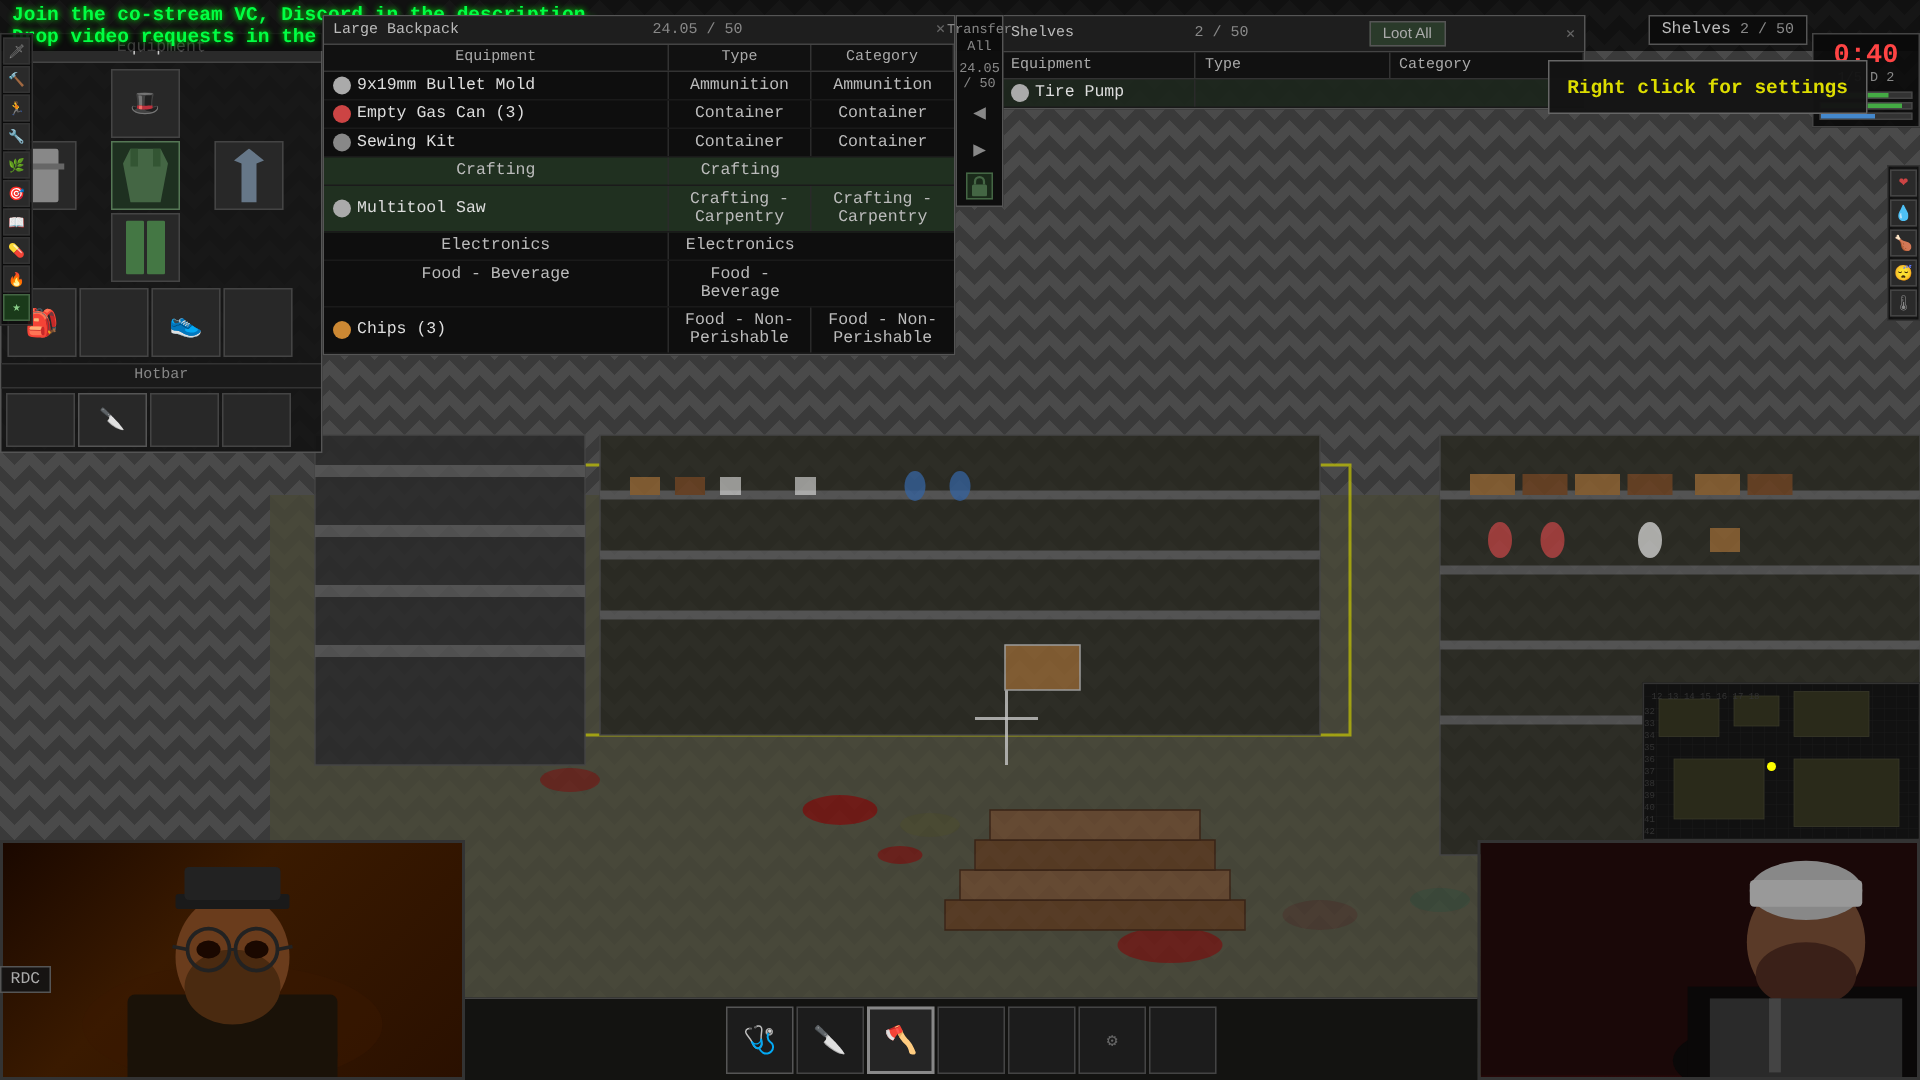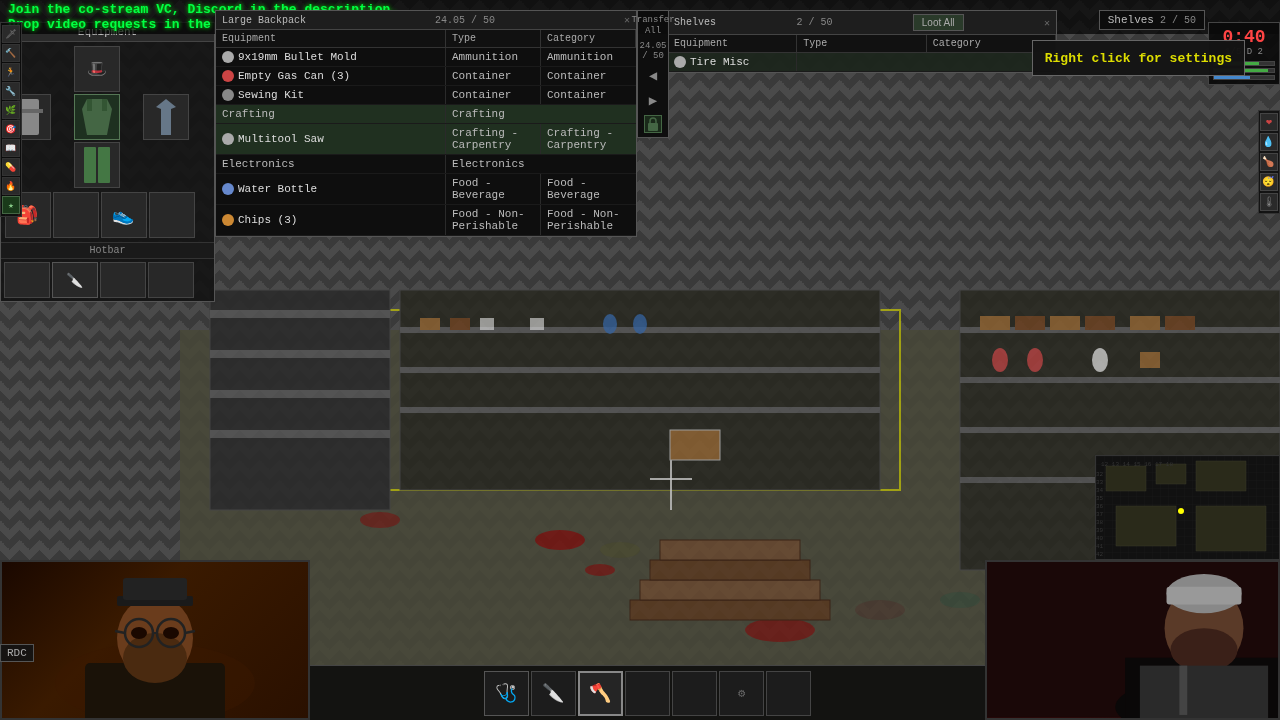--- a/index.html
+++ b/index.html
@@ -475,21 +475,21 @@
 
   <div style="background:#1a1a1a;border-top:1px solid #333;border-bottom:1px solid #333;color:#888;font-size:10px;text-align:center;padding:2px;">Hotbar</div>
   <div style="display:flex;gap:2px;padding:3px;">
     <div style="width:46px;height:36px;background:#282828;border:1px solid #444;display:flex;align-items:center;justify-content:center;"></div>
     <div style="width:46px;height:36px;background:#282828;border:1px solid #555;display:flex;align-items:center;justify-content:center;font-size:14px;">🔪</div>
     <div style="width:46px;height:36px;background:#282828;border:1px solid #444;display:flex;align-items:center;justify-content:center;"></div>
     <div style="width:46px;height:36px;background:#282828;border:1px solid #444;display:flex;align-items:center;justify-content:center;"></div>
   </div>
 </div>
 
-<div class="inventory-panel" style="position:absolute;top:10px;left:215px;width:422px;background:rgba(12,12,12,0.97);border:1px solid #555;z-index:200;">
+<div class="inventory-panel" style="position:absolute;top:10px;left:215px;width:422px;background:rgba(12,12,12,0.97);border:1px solid #555;z-index:200;text-align:center;">
   <div class="inv-header">
     <span class="inv-header-title">Large Backpack</span>
     <span style="color:#888;font-size:10px;">
       <span>24.05 / 50</span>
     </span>
     <span style="color:#666;font-size:10px;">✕</span>
   </div>
   <div class="inv-columns">
     <div class="inv-col-header">Equipment</div>
     <div class="inv-col-header">Type</div>
@@ -530,24 +530,20 @@
       <span>Multitool Saw</span>
     </div>
     <div class="inv-item-type">Crafting - Carpentry</div>
     <div class="inv-item-cat">Crafting - Carpentry</div>
   </div>
   <div class="inv-item-row">
     <div class="inv-item-type">Electronics</div>
     <div class="inv-item-cat">Electronics</div>
   </div>
   <div class="inv-item-row">
-    <div class="inv-item-name">
-      <span class="item-dot" style="background:#6688cc;"></span>
-      <span>Water Bottle</span>
-    </div>
     <div class="inv-item-type">Food - Beverage</div>
     <div class="inv-item-cat">Food - Beverage</div>
   </div>
   <div class="inv-item-row">
     <div class="inv-item-name">
       <span class="item-dot" style="background:#cc8833;"></span>
       <span>Chips (3)</span>
     </div>
     <div class="inv-item-type">Food - Non-Perishable</div>
     <div class="inv-item-cat">Food - Non-Perishable</div>
@@ -581,21 +577,21 @@
     <span style="color:#666;font-size:10px;">✕</span>
   </div>
   <div class="container-columns">
     <div class="container-col-header">Equipment</div>
     <div class="container-col-header">Type</div>
     <div class="container-col-header">Category</div>
   </div>
   <div class="container-item-row" style="background:rgba(60,90,60,0.3);">
     <div class="container-item-name">
       <span class="item-dot" style="background:#aaaaaa;"></span>
-      <span>Tire Misc</span>
+      <span>Tire Pump</span>
     </div>
     <div class="container-item-cat"></div>
   </div>
 </div>
 
 <div style="position:absolute;top:10px;right:75px;background:rgba(12,12,12,0.92);border:1px solid #555;padding:3px 8px;z-index:201;display:flex;align-items:center;gap:6px;">
   <span style="color:#bbb;font-size:11px;">Shelves</span>
   <span style="color:#888;font-size:10px;">2 / 50</span>
 </div>
 

